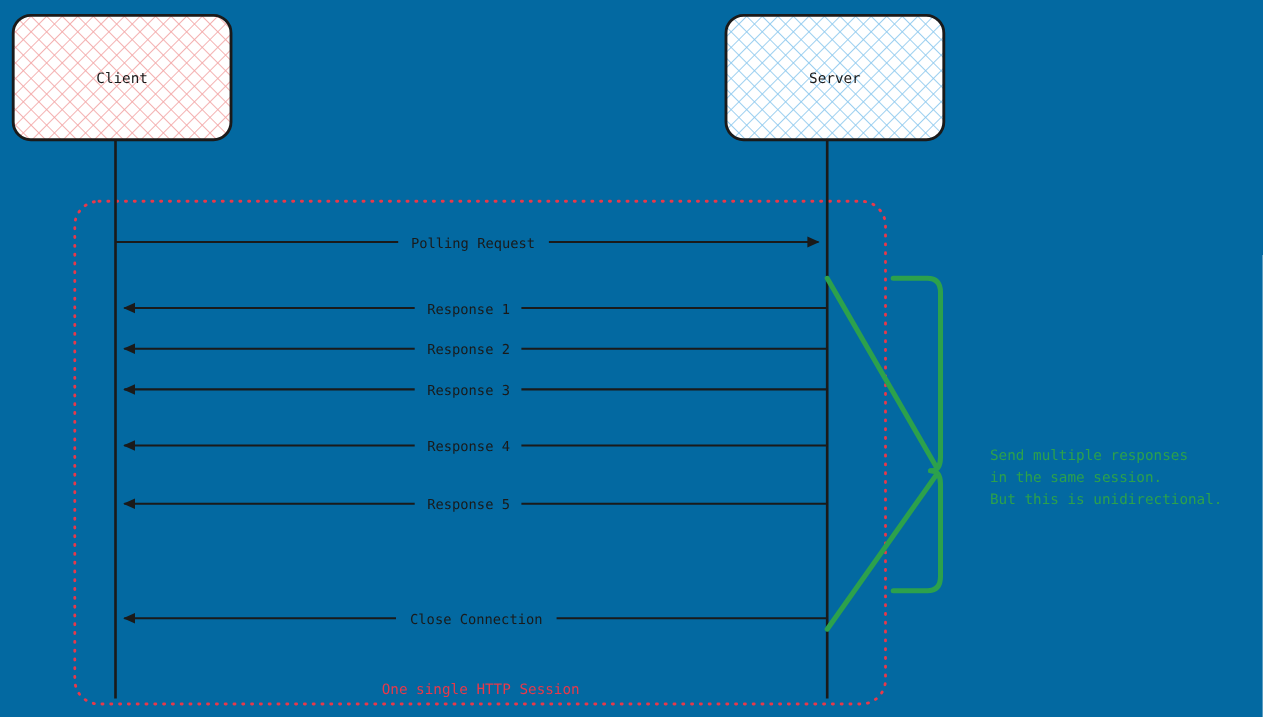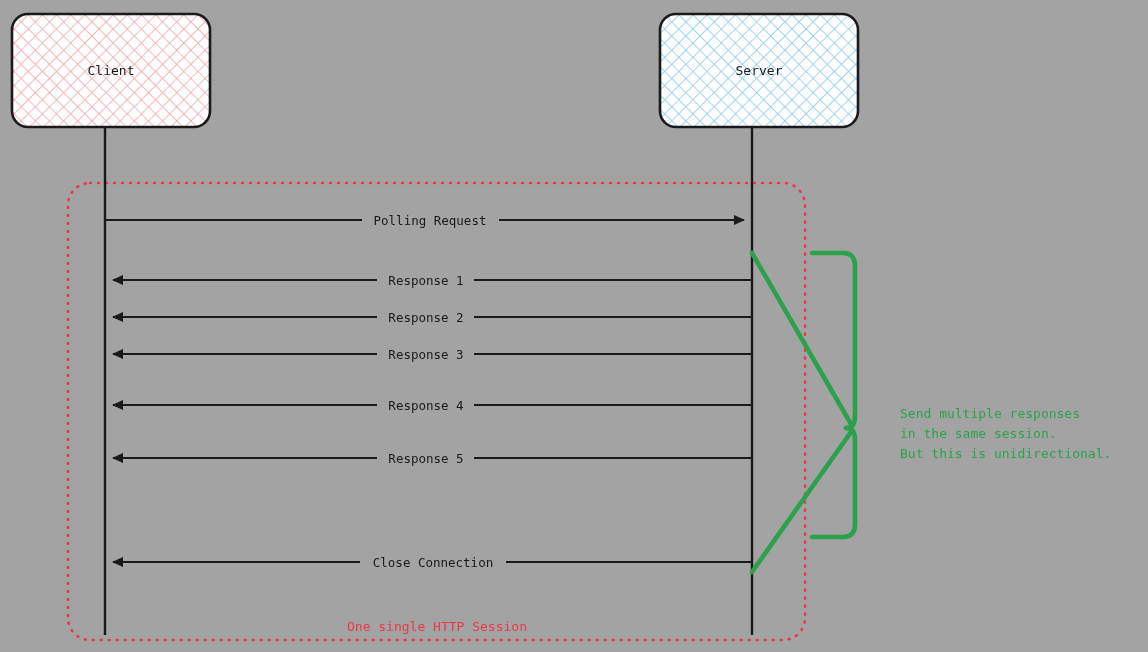--- a/index.html
+++ b/index.html
@@ -7,21 +7,21 @@
     padding: 0;
     background: #ffffff;
   }
   body {
     font-family: "DejaVu Sans Mono", monospace;
   }
   #canvas {
     position: relative;
     width: 1148px;
     height: 652px;
-    background: #a3a3a3;
+    background: #0369a1;
     overflow: hidden;
   }
   #diagram-svg {
     position: absolute;
     left: 0;
     top: 0;
   }
   .diag-text {
     font-family: "DejaVu Sans Mono", monospace;
     fill: #1a1a1a;

